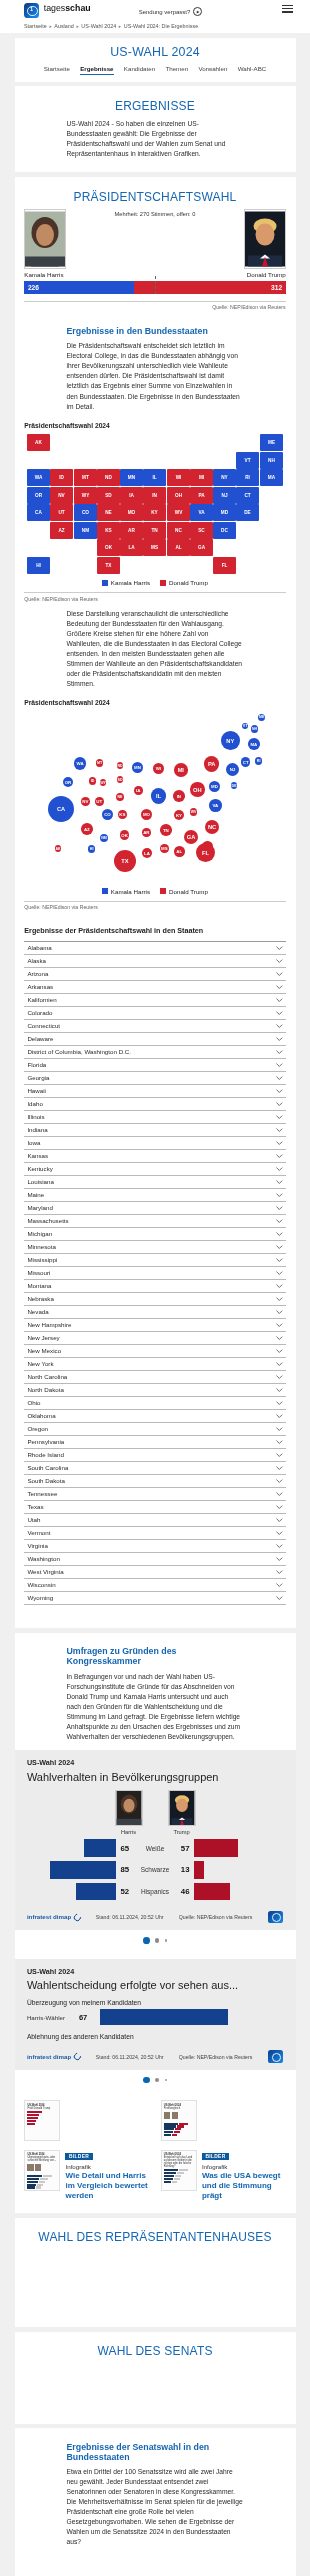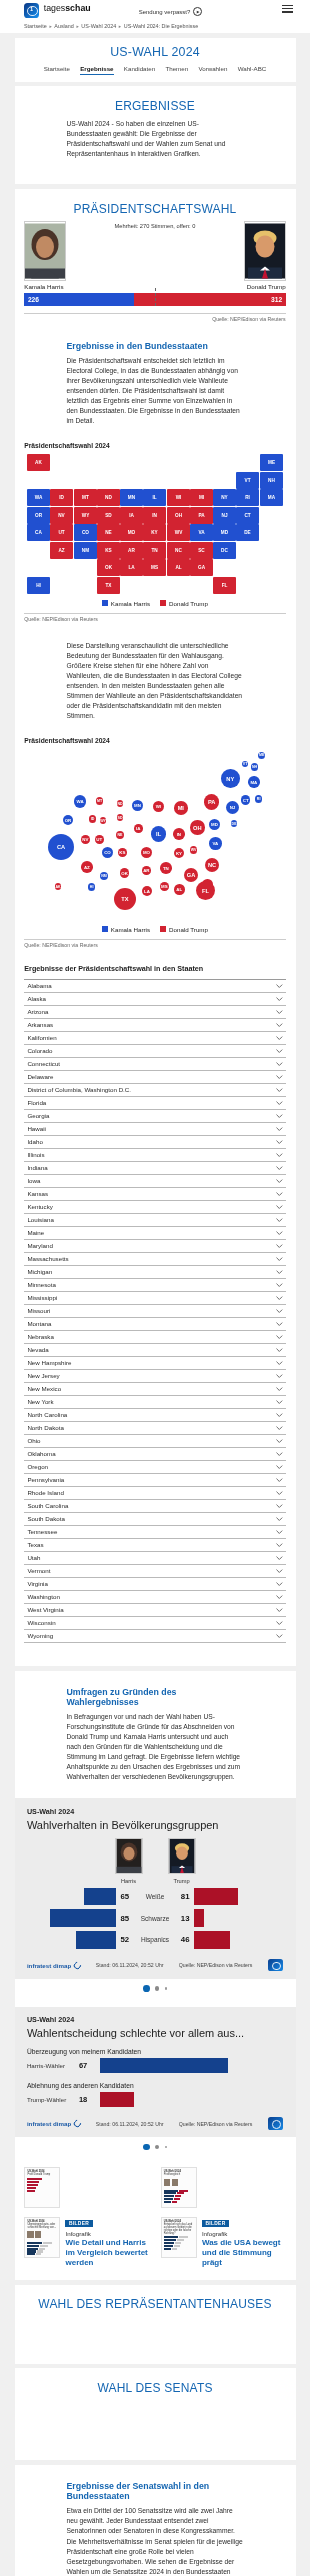--- a/index.html
+++ b/index.html
@@ -30,21 +30,21 @@
 
   
   .big-h{color:var(--accent);text-align:center;font-size:13px;font-weight:500;letter-spacing:0.2px;margin:0;padding:12.4px 5.2px 0}
   .big-h.small{font-size:12px}
 
   
   .tabs{display:flex;justify-content:center;gap:10.3px;padding:6.2px 0 6.2px;font-size:6.2px;color:#444}
   .tab{cursor:pointer;padding-bottom:1.6px}
   .tab.active{font-weight:bold;color:#111;border-bottom:1px solid var(--accent)}
 
-  .art-col{width:177px;margin:16px auto}
+  .art-col{width:177px;margin:4px auto}
   .art-h{color:var(--accent);font-size:8.8px;font-weight:bold;margin:13.4px 0 5.2px}
   .art-p{font-size:6.7px;line-height:1.5;color:#2b2b2b;margin:0 0 3.1px}
 
   
   .pres-row{display:flex;padding:5.2px 9.8px 0;position:relative}
   .photo{width:42px;height:60px;border:0.5px solid #ccc;flex:none;overflow:hidden}
   .photo svg{display:block;width:100%;height:100%}
   .maj-label{position:absolute;left:0;right:0;top:7.2px;text-align:center;font-size:5.7px;color:#333}
   .names{display:flex;justify-content:space-between;padding:2.1px 9.8px 1px;font-size:6.2px;color:#222}
   .result-bar{display:flex;height:13.4px;margin:2.1px 9.8px 0;position:relative}
@@ -654,21 +654,21 @@
         <span>Wyoming</span>
         <svg width="6.7" height="4.1" viewBox="0 0 14 8">
           <path d="M1 1l6 6 6-6" fill="none" stroke="#444" stroke-width="1.6"></path>
         </svg>
       </div>
     </div>
 </div>
 
 <div class="card">
   <div class="art-col">
-    <h3 class="art-h">Umfragen zu Gründen des Wahlergebnisses</h3>
+    <h3 class="art-h">Umfragen zu Gründen des Kongresskammer</h3>
     <p class="art-p">In Befragungen vor und nach der Wahl haben US-Forschungsinstitute die Gründe für das Abschneiden von Donald Trump und Kamala Harris untersucht und auch nach den Gründen für die Wahlentscheidung und die Stimmung im Land gefragt. Die Ergebnisse liefern wichtige Anhaltspunkte zu den Ursachen des Ergebnisses und zum Wahlverhalten der verschiedenen Bevölkerungsgruppen.</p>
   </div>
 
   <div class="widget">
     <div class="w-kicker">US-Wahl 2024</div>
     <div class="w-title">Wahlverhalten in Bevölkerungsgruppen</div>
     <div class="w1-photos">
       <figure>
         <span class="photo"><svg viewBox="0 0 80 110">
               <rect width="80" height="110" fill="#23201e"></rect>
@@ -692,21 +692,21 @@
       </figure>
     </div>
     <div id="w1-rows">
         <div class="w1-row">
           <div class="w1-l">
             <div class="wbar dem" style="width: 32px;"></div>
           </div>
           <div class="w1-c">
             <b>65</b>
             <span>Weiße</span>
-            <b>81</b>
+            <b>57</b>
           </div>
           <div class="w1-r">
             <div class="wbar rep" style="width: 44px;"></div>
           </div>
         </div>
         <div class="w1-row">
           <div class="w1-l">
             <div class="wbar dem" style="width: 66px;"></div>
           </div>
           <div class="w1-c">
@@ -743,34 +743,29 @@
     </div>
   </div>
   <div class="dots">
     <span class="dot d1"></span>
     <span class="dot d2"></span>
     <span class="dot d3"></span>
   </div>
 
   <div class="widget">
     <div class="w-kicker">US-Wahl 2024</div>
-    <div class="w-title">Wahlentscheidung schlechte vor allem aus...</div>
+    <div class="w-title">Wahlentscheidung erfolgte vor sehen aus...</div>
     <div id="w2-groups" style="margin-top:5.2px">
         <div class="grp-label">Überzeugung von meinem Kandidaten</div>
         <div class="r2">
           <span class="lbl">Harris-Wähler</span>
           <span class="val">67</span>
           <span class="bar2 dem" style="width: 128px;"></span>
         </div>
         <div class="grp-label">Ablehnung des anderen Kandidaten</div>
-        <div class="r2">
-          <span class="lbl">Trump-Wähler</span>
-          <span class="val">18</span>
-          <span class="bar2 rep" style="width: 34px;"></span>
-        </div>
       </div>
     <div class="wfoot">
       <span class="idim">
           <span>infratest dimap</span>
           <span class="arc"></span>
         </span>
       <span>Stand:  06.11.2024, 20:52 Uhr</span>
       <span>Quelle: NEP/Edison via Reuters</span>
       <span class="ard-sq"></span>
     </div>
@@ -881,21 +876,21 @@
           <div class="mrow">
             <span class="mb" style="width: 25.3%; background: rgb(22, 54, 92);"></span>
             <span class="mb" style="width: 16.1%; background: rgb(201, 201, 201);"></span>
           </div>
         </div>
         <div><span class="badge">BILDER</span><div class="t-kicker">Infografik</div><div class="t-title">Was die USA bewegt und die Stimmung prägt</div></div>
       </div>
     </div>
 </div>
 
-<div class="card" style="height:79px">
+<div class="card" style="height:109px">
   <h2 class="big-h small">WAHL DES REPRÄSENTANTENHAUSES</h2>
   <div class="empty-embed"></div>
 </div>
 
 <div class="card" style="height:92px">
   <h2 class="big-h small">WAHL DES SENATS</h2>
   <div class="empty-embed"></div>
 </div>
 
 <div class="card" style="padding-bottom:36px">

